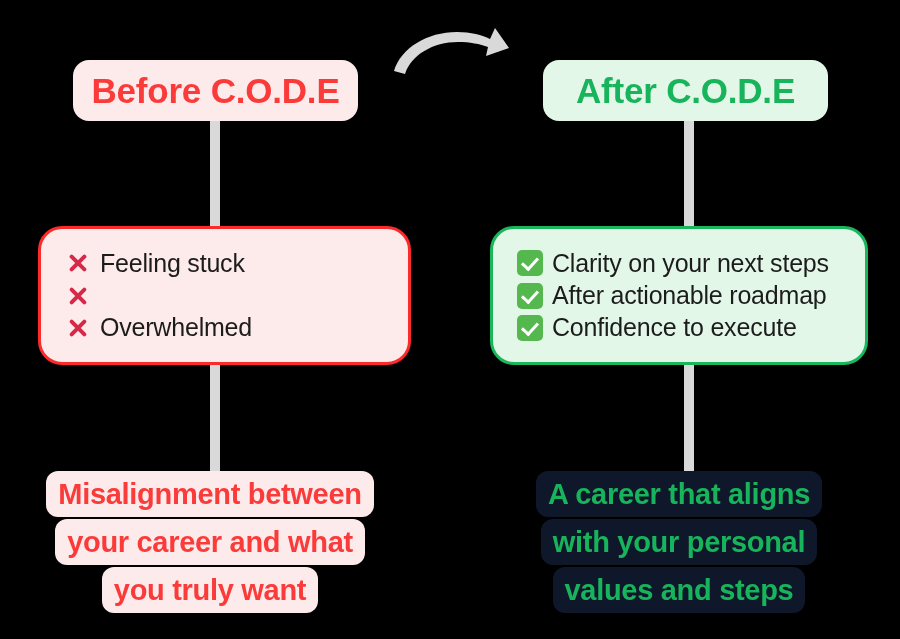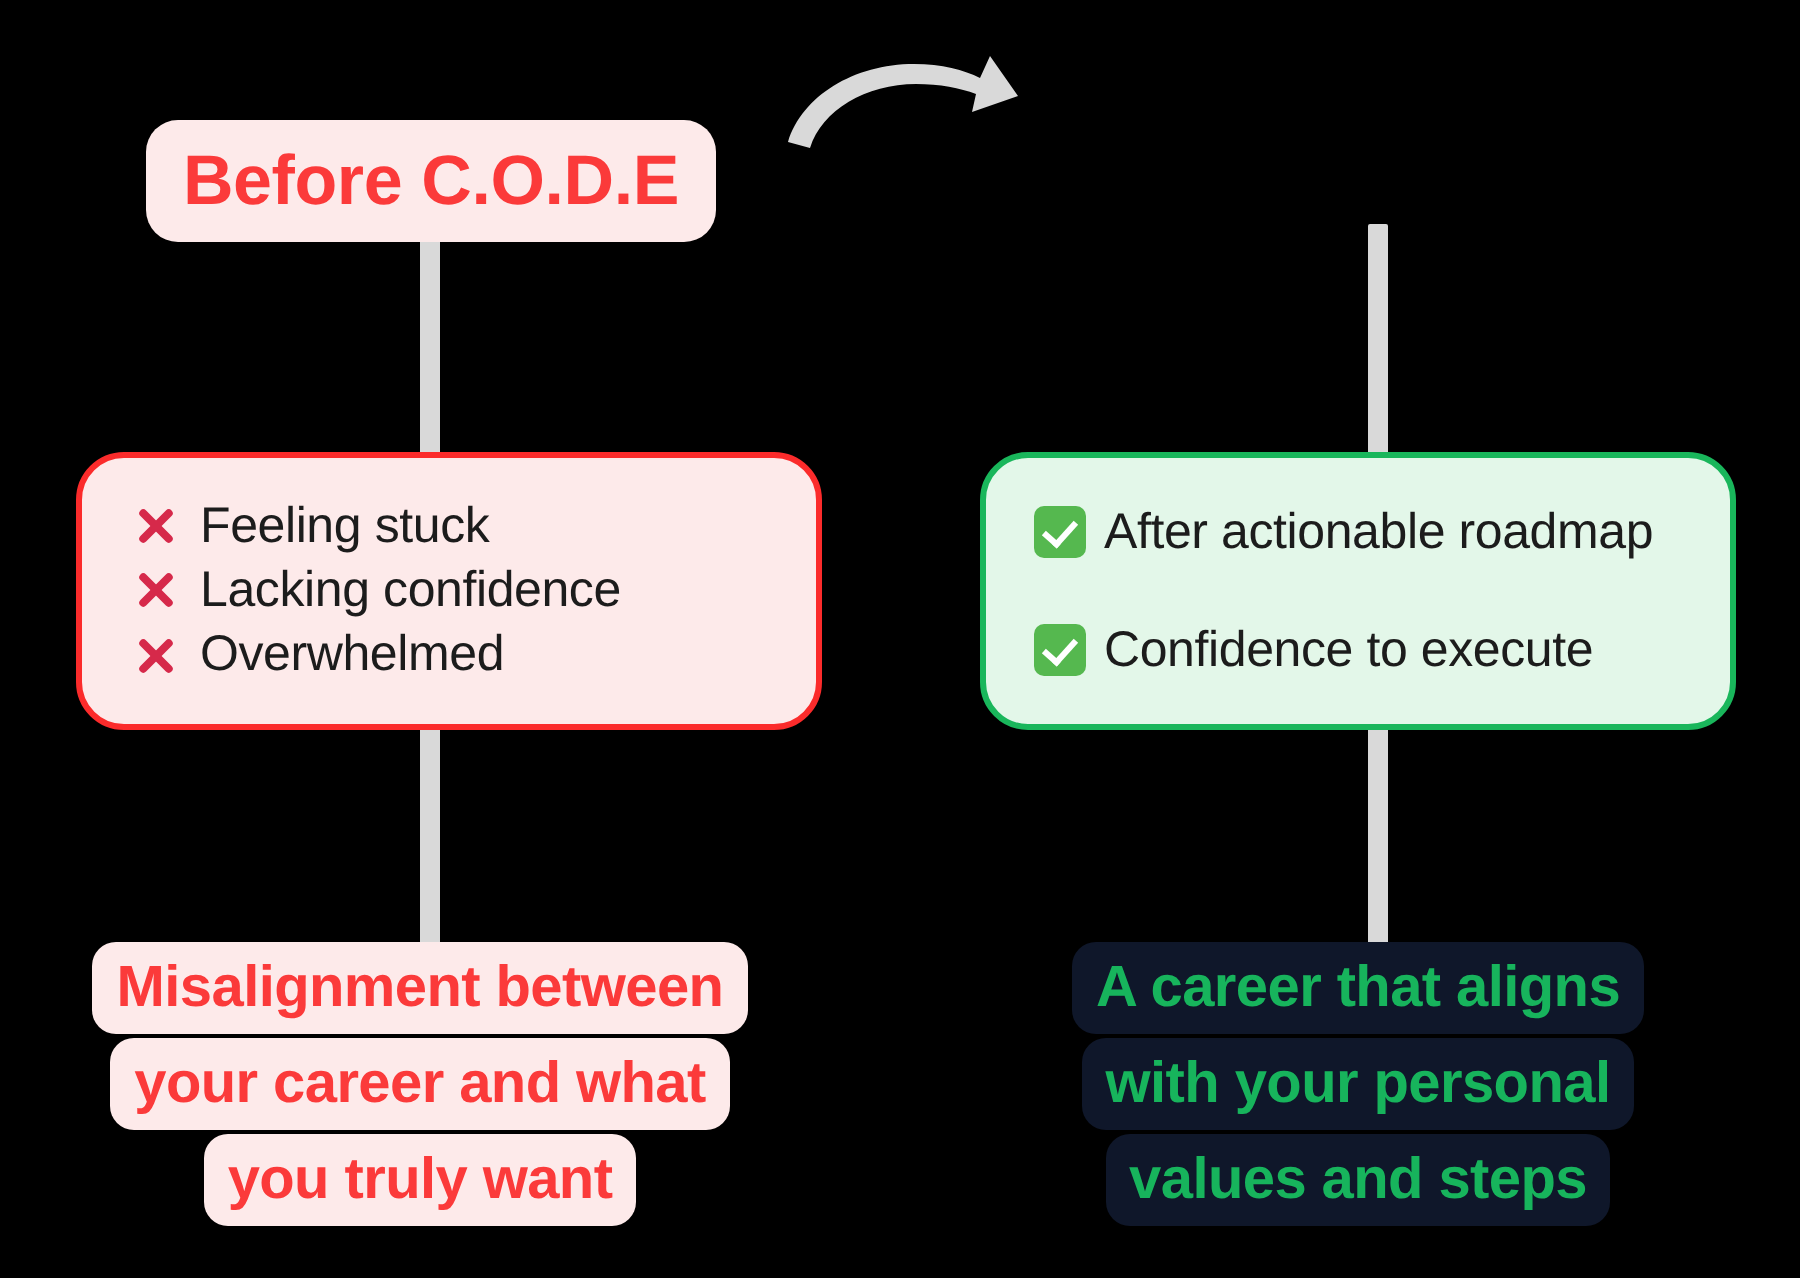--- a/index.html
+++ b/index.html
@@ -71,21 +71,21 @@
   
   .card {
     position: absolute;
     box-sizing: border-box;
     border-radius: 24px;
     border-style: solid;
     border-width: 3px;
     padding: 18px 20px 18px 24px;
     display: flex;
     flex-direction: column;
-    justify-content: space-between;
+    justify-content: flex-end;
   }
   .card-bad {
     left: 38px; top: 226px;
     width: 373px; height: 139px;
     background: #fdeaea;
     border-color: #fb2b2b;
   }
   .card-good {
     left: 490px; top: 226px;
     width: 378px; height: 139px;
@@ -205,36 +205,40 @@
 
   <div class="pill pill-before">Before C.O.D.E</div>
 
   <div class="card card-bad">
     <div class="list-row">
       <span class="x-icon"></span>
       <span class="row-text">Feeling stuck</span>
     </div>
     <div class="list-row">
       <span class="x-icon"></span>
-      <span class="row-text">Lacking confidence</span>
     </div>
     <div class="list-row">
       <span class="x-icon"></span>
       <span class="row-text">Overwhelmed</span>
     </div>
   </div>
 
   <div class="concl concl-bad">
     <span class="lines"><span class="line">Misalignment between</span></span>
     <span class="lines"><span class="line">your career and what</span></span>
     <span class="lines"><span class="line">you truly want</span></span>
   </div>
 
+  <div class="pill pill-after">After C.O.D.E</div>
 
   <div class="card card-good">
+    <div class="list-row">
+      <span class="check-icon"></span>
+      <span class="row-text">Clarity on your next steps</span>
+    </div>
     <div class="list-row">
       <span class="check-icon"></span>
       <span class="row-text">After actionable roadmap</span>
     </div>
     <div class="list-row">
       <span class="check-icon"></span>
       <span class="row-text">Confidence to execute</span>
     </div>
   </div>
 

